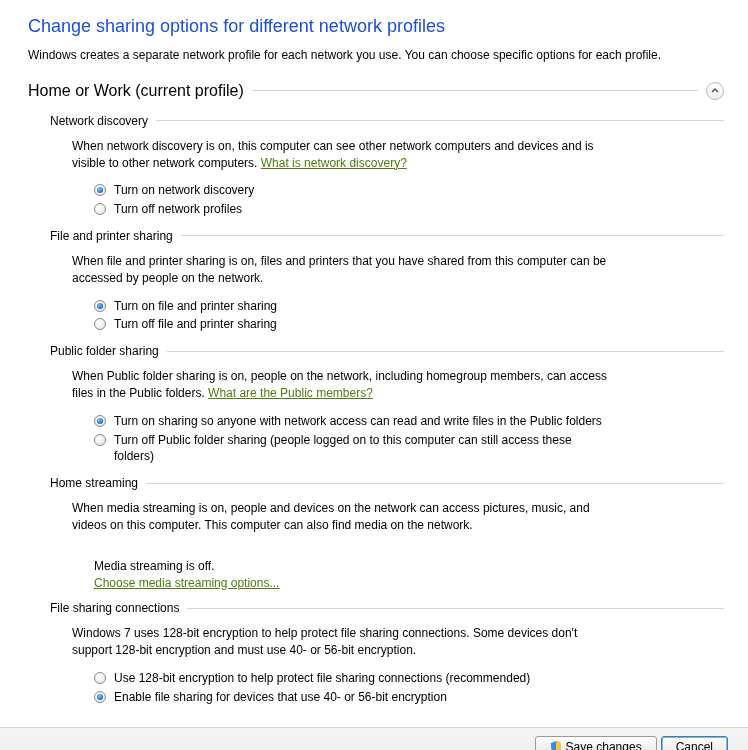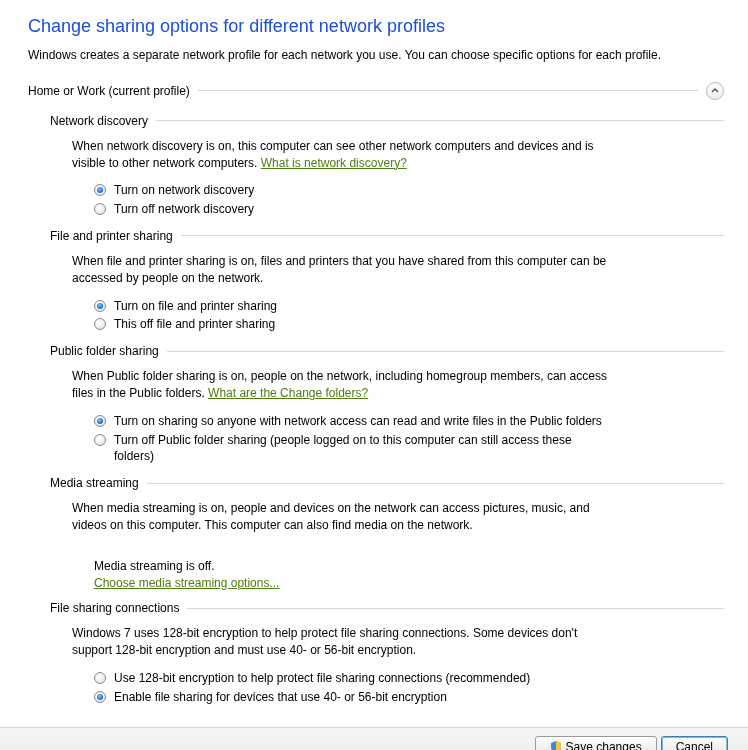--- a/index.html
+++ b/index.html
@@ -24,21 +24,21 @@
     line-height: 1.4;
     margin-bottom: 14px;
   }
   .profile-header {
     display: flex;
     align-items: center;
     padding: 4px 0;
     cursor: pointer;
   }
   .profile-title {
-    font-size: 12px;
+    font-size: 16px;
     white-space: nowrap;
   }
   .rule {
     flex: 1;
     height: 1px;
     background: #d6d6d6;
     margin-left: 8px;
   }
   .chevron {
     width: 18px;
@@ -168,71 +168,71 @@
       <p>
         <span>When network discovery is on, this computer can see other network computers and devices and is visible to other network computers. </span><span class="link">What is network discovery?</span>
       </p>
       <div class="options">
         <div class="option">
           <span class="radio checked"></span>
           <span class="option-label">Turn on network discovery</span>
         </div>
         <div class="option">
           <span class="radio"></span>
-          <span class="option-label">Turn off network discovery</span>
+          <span class="option-label">Turn off network profiles</span>
         </div>
       </div>
     </div>
   </div>
 
   <div class="section">
     <div class="section-header">
       <span class="section-title">File and printer sharing</span>
       <span class="rule"></span>
     </div>
     <div class="section-body">
       <p>When file and printer sharing is on, files and printers that you have shared from this computer can be accessed by people on the network.</p>
       <div class="options">
         <div class="option">
           <span class="radio checked"></span>
           <span class="option-label">Turn on file and printer sharing</span>
         </div>
         <div class="option">
           <span class="radio"></span>
-          <span class="option-label">This off file and printer sharing</span>
+          <span class="option-label">Turn off file and printer sharing</span>
         </div>
       </div>
     </div>
   </div>
 
   <div class="section">
     <div class="section-header">
       <span class="section-title">Public folder sharing</span>
       <span class="rule"></span>
     </div>
     <div class="section-body">
       <p>
-        <span>When Public folder sharing is on, people on the network, including homegroup members, can access files in the Public folders. </span><span class="link">What are the Change folders?</span>
+        <span>When Public folder sharing is on, people on the network, including homegroup members, can access files in the Public folders. </span><span class="link">What are the Public members?</span>
       </p>
       <div class="options">
         <div class="option">
           <span class="radio checked"></span>
           <span class="option-label">Turn on sharing so anyone with network access can read and write files in the Public folders</span>
         </div>
         <div class="option">
           <span class="radio"></span>
           <span class="option-label">Turn off Public folder sharing (people logged on to this computer can still access these folders)</span>
         </div>
       </div>
     </div>
   </div>
 
   <div class="section">
     <div class="section-header">
-      <span class="section-title">Media streaming</span>
+      <span class="section-title">Home streaming</span>
       <span class="rule"></span>
     </div>
     <div class="section-body">
       <p>When media streaming is on, people and devices on the network can access pictures, music, and videos on this computer. This computer can also find media on the network.</p>
       <div class="indent-box">
         <div>Media streaming is off.</div>
         <span class="link">Choose media streaming options...</span>
       </div>
     </div>
   </div>

